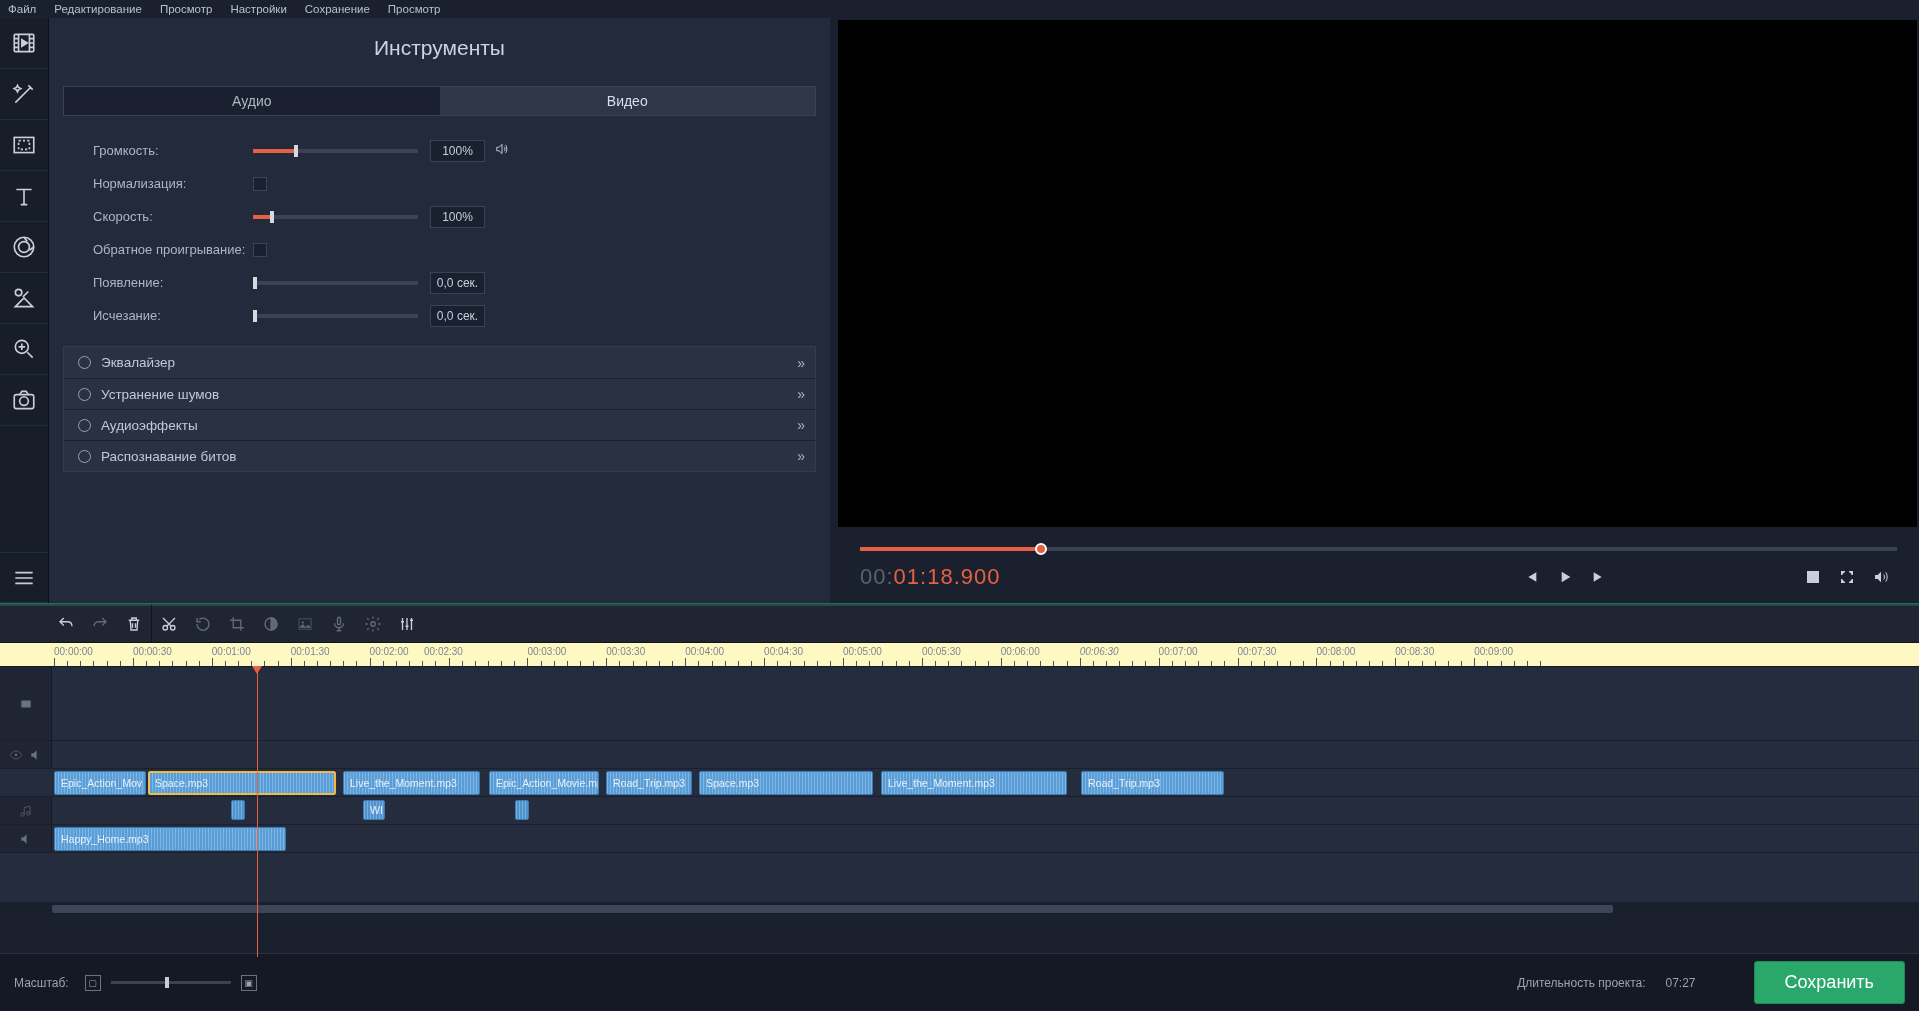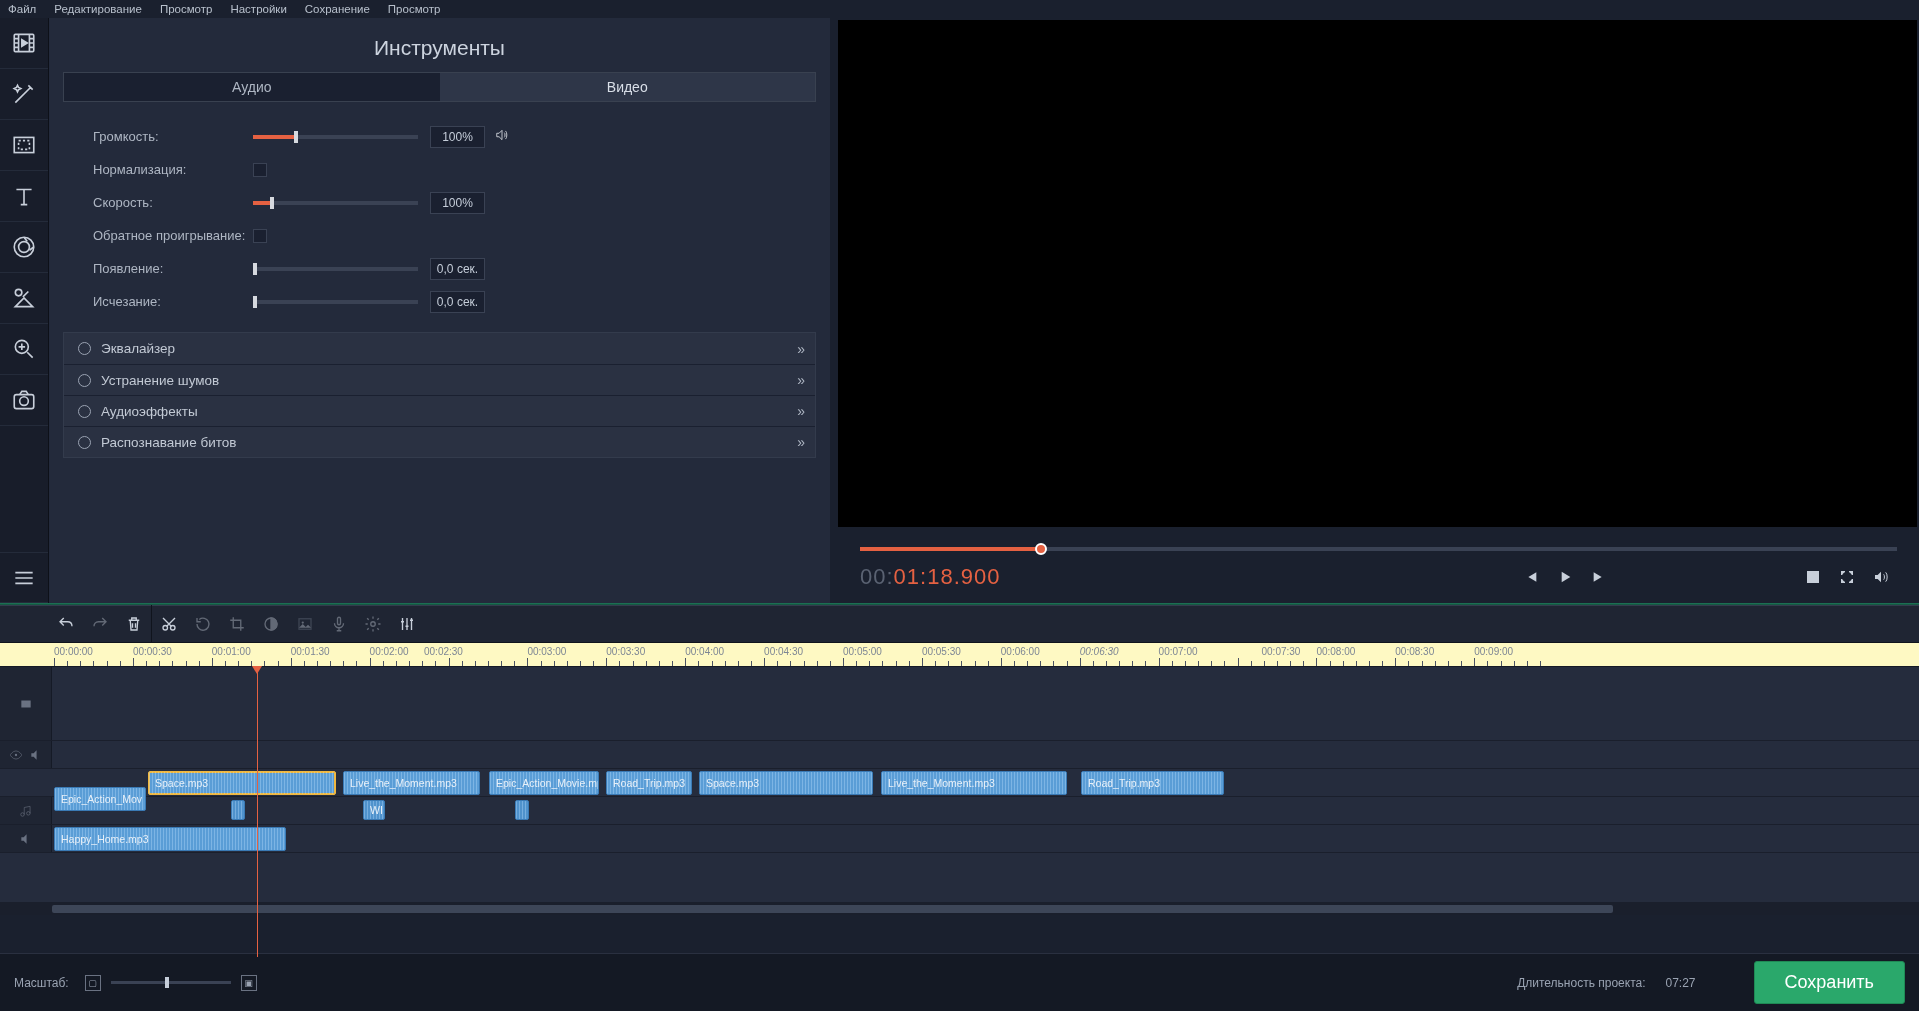--- a/index.html
+++ b/index.html
@@ -13,21 +13,21 @@
 .main { display:flex; height:585px; }
 
 
 .rail { width:49px; background:#181d2a; display:flex; flex-direction:column; border-right:1px solid #0d1018; }
 .rail .ritem { height:51px; display:flex; align-items:center; justify-content:center; border-bottom:1px solid #242b3a; cursor:pointer; }
 .rail .ritem svg { width:26px; height:26px; stroke:#c8cfda; fill:none; stroke-width:1.5; }
 .rail .ritem.list { margin-top:auto; border-top:1px solid #242b3a; }
 
 
 .tools { width:781px; background:#232a3b; padding:10px 14px 0 14px; }
-.tools-title { text-align:center; font-size:21px; color:#cdd4df; margin:8px 0 12px; font-weight:400; }
+.tools-title { text-align:center; font-size:21px; color:#cdd4df; margin:8px 0 26px; font-weight:400; }
 .tabs { display:flex; background:#1a2030; border:1px solid #394150; }
 .tab { flex:1; text-align:center; padding:6px 0; font-size:14px; color:#aeb6c3; cursor:pointer; }
 .tab.active { background:#2e3648; color:#d9dfe8; }
 .form { padding:18px 30px 8px 30px; }
 .row { display:flex; align-items:center; height:33px; }
 .row .lbl { width:160px; font-size:13px; color:#aeb6c3; }
 .slider { position:relative; width:165px; height:4px; background:#3a4254; margin-right:10px; }
 .slider .fill { position:absolute; height:100%; background:#e56142; }
 .slider .knob { position:absolute; top:-4px; width:4px; height:12px; background:#d6d9df; }
 .valbox { width:55px; text-align:center; background:#1a2030; border:1px solid #3a4254; padding:3px 0; font-size:12px; color:#c5cdd9; margin-left:2px;}
@@ -463,21 +463,21 @@
       <div class="tick" style="left: 1119.15px;"></div>
       <div class="tick" style="left: 1132.3px;"></div>
       <div class="tick" style="left: 1145.45px;"></div>
       <span class="rlabel" style="left: 1158.6px;">00:07:00</span>
       <div class="tick maj" style="left: 1158.6px;"></div>
       <div class="tick" style="left: 1171.75px;"></div>
       <div class="tick" style="left: 1184.9px;"></div>
       <div class="tick" style="left: 1198.05px;"></div>
       <div class="tick" style="left: 1211.2px;"></div>
       <div class="tick" style="left: 1224.35px;"></div>
-      <span class="rlabel" style="left: 1237.5px; margin-left: 24px;">00:07:30</span>
+      <span class="rlabel" style="left: 1237.5px;">00:07:30</span>
       <div class="tick maj" style="left: 1237.5px;"></div>
       <div class="tick" style="left: 1250.65px;"></div>
       <div class="tick" style="left: 1263.8px;"></div>
       <div class="tick" style="left: 1276.95px;"></div>
       <div class="tick" style="left: 1290.1px;"></div>
       <div class="tick" style="left: 1303.25px;"></div>
       <span class="rlabel" style="left: 1316.4px;">00:08:00</span>
       <div class="tick maj" style="left: 1316.4px;"></div>
       <div class="tick" style="left: 1329.55px;"></div>
       <div class="tick" style="left: 1342.7px;"></div>
@@ -516,21 +516,21 @@
         <svg viewBox="0 0 24 24">
             <path d="M2 12s4-7 10-7 10 7 10 7-4 7-10 7S2 12 2 12z" fill="none" stroke="#6a7282"></path>
             <circle cx="12" cy="12" r="2"></circle>
           </svg>
         <svg viewBox="0 0 24 24">
             <path d="M4 9v6h4l5 5V4L8 9H4z"></path>
           </svg>
       </div>
     </div>
     <div class="trackrow aud" id="maintrack" style="height:28px">
-        <div class="clip" style="left: 54px; width: 92px; margin-top: 16px;"><div class="wave"></div><span class="cname">Epic_Action_Mov</span></div>
+        <div class="clip" style="left: 54px; width: 92px;"><div class="wave"></div><span class="cname">Epic_Action_Mov</span></div>
         <div class="clip sel" style="left: 148px; width: 188px;"><div class="wave"></div><span class="cname">Space.mp3</span></div>
         <div class="clip" style="left: 343px; width: 137px;"><div class="wave"></div><span class="cname">Live_the_Moment.mp3</span></div>
         <div class="clip" style="left: 489px; width: 110px;"><div class="wave"></div><span class="cname">Epic_Action_Movie.mp</span></div>
         <div class="clip" style="left: 606px; width: 86px;"><div class="wave"></div><span class="cname">Road_Trip.mp3</span></div>
         <div class="clip" style="left: 699px; width: 174px;"><div class="wave"></div><span class="cname">Space.mp3</span></div>
         <div class="clip" style="left: 881px; width: 186px;"><div class="wave"></div><span class="cname">Live_the_Moment.mp3</span></div>
         <div class="clip" style="left: 1081px; width: 143px;"><div class="wave"></div><span class="cname">Road_Trip.mp3</span></div>
       </div>
     <div class="trackrow aud" id="smalltrack" style="height:28px">
       <div class="trackhead">

